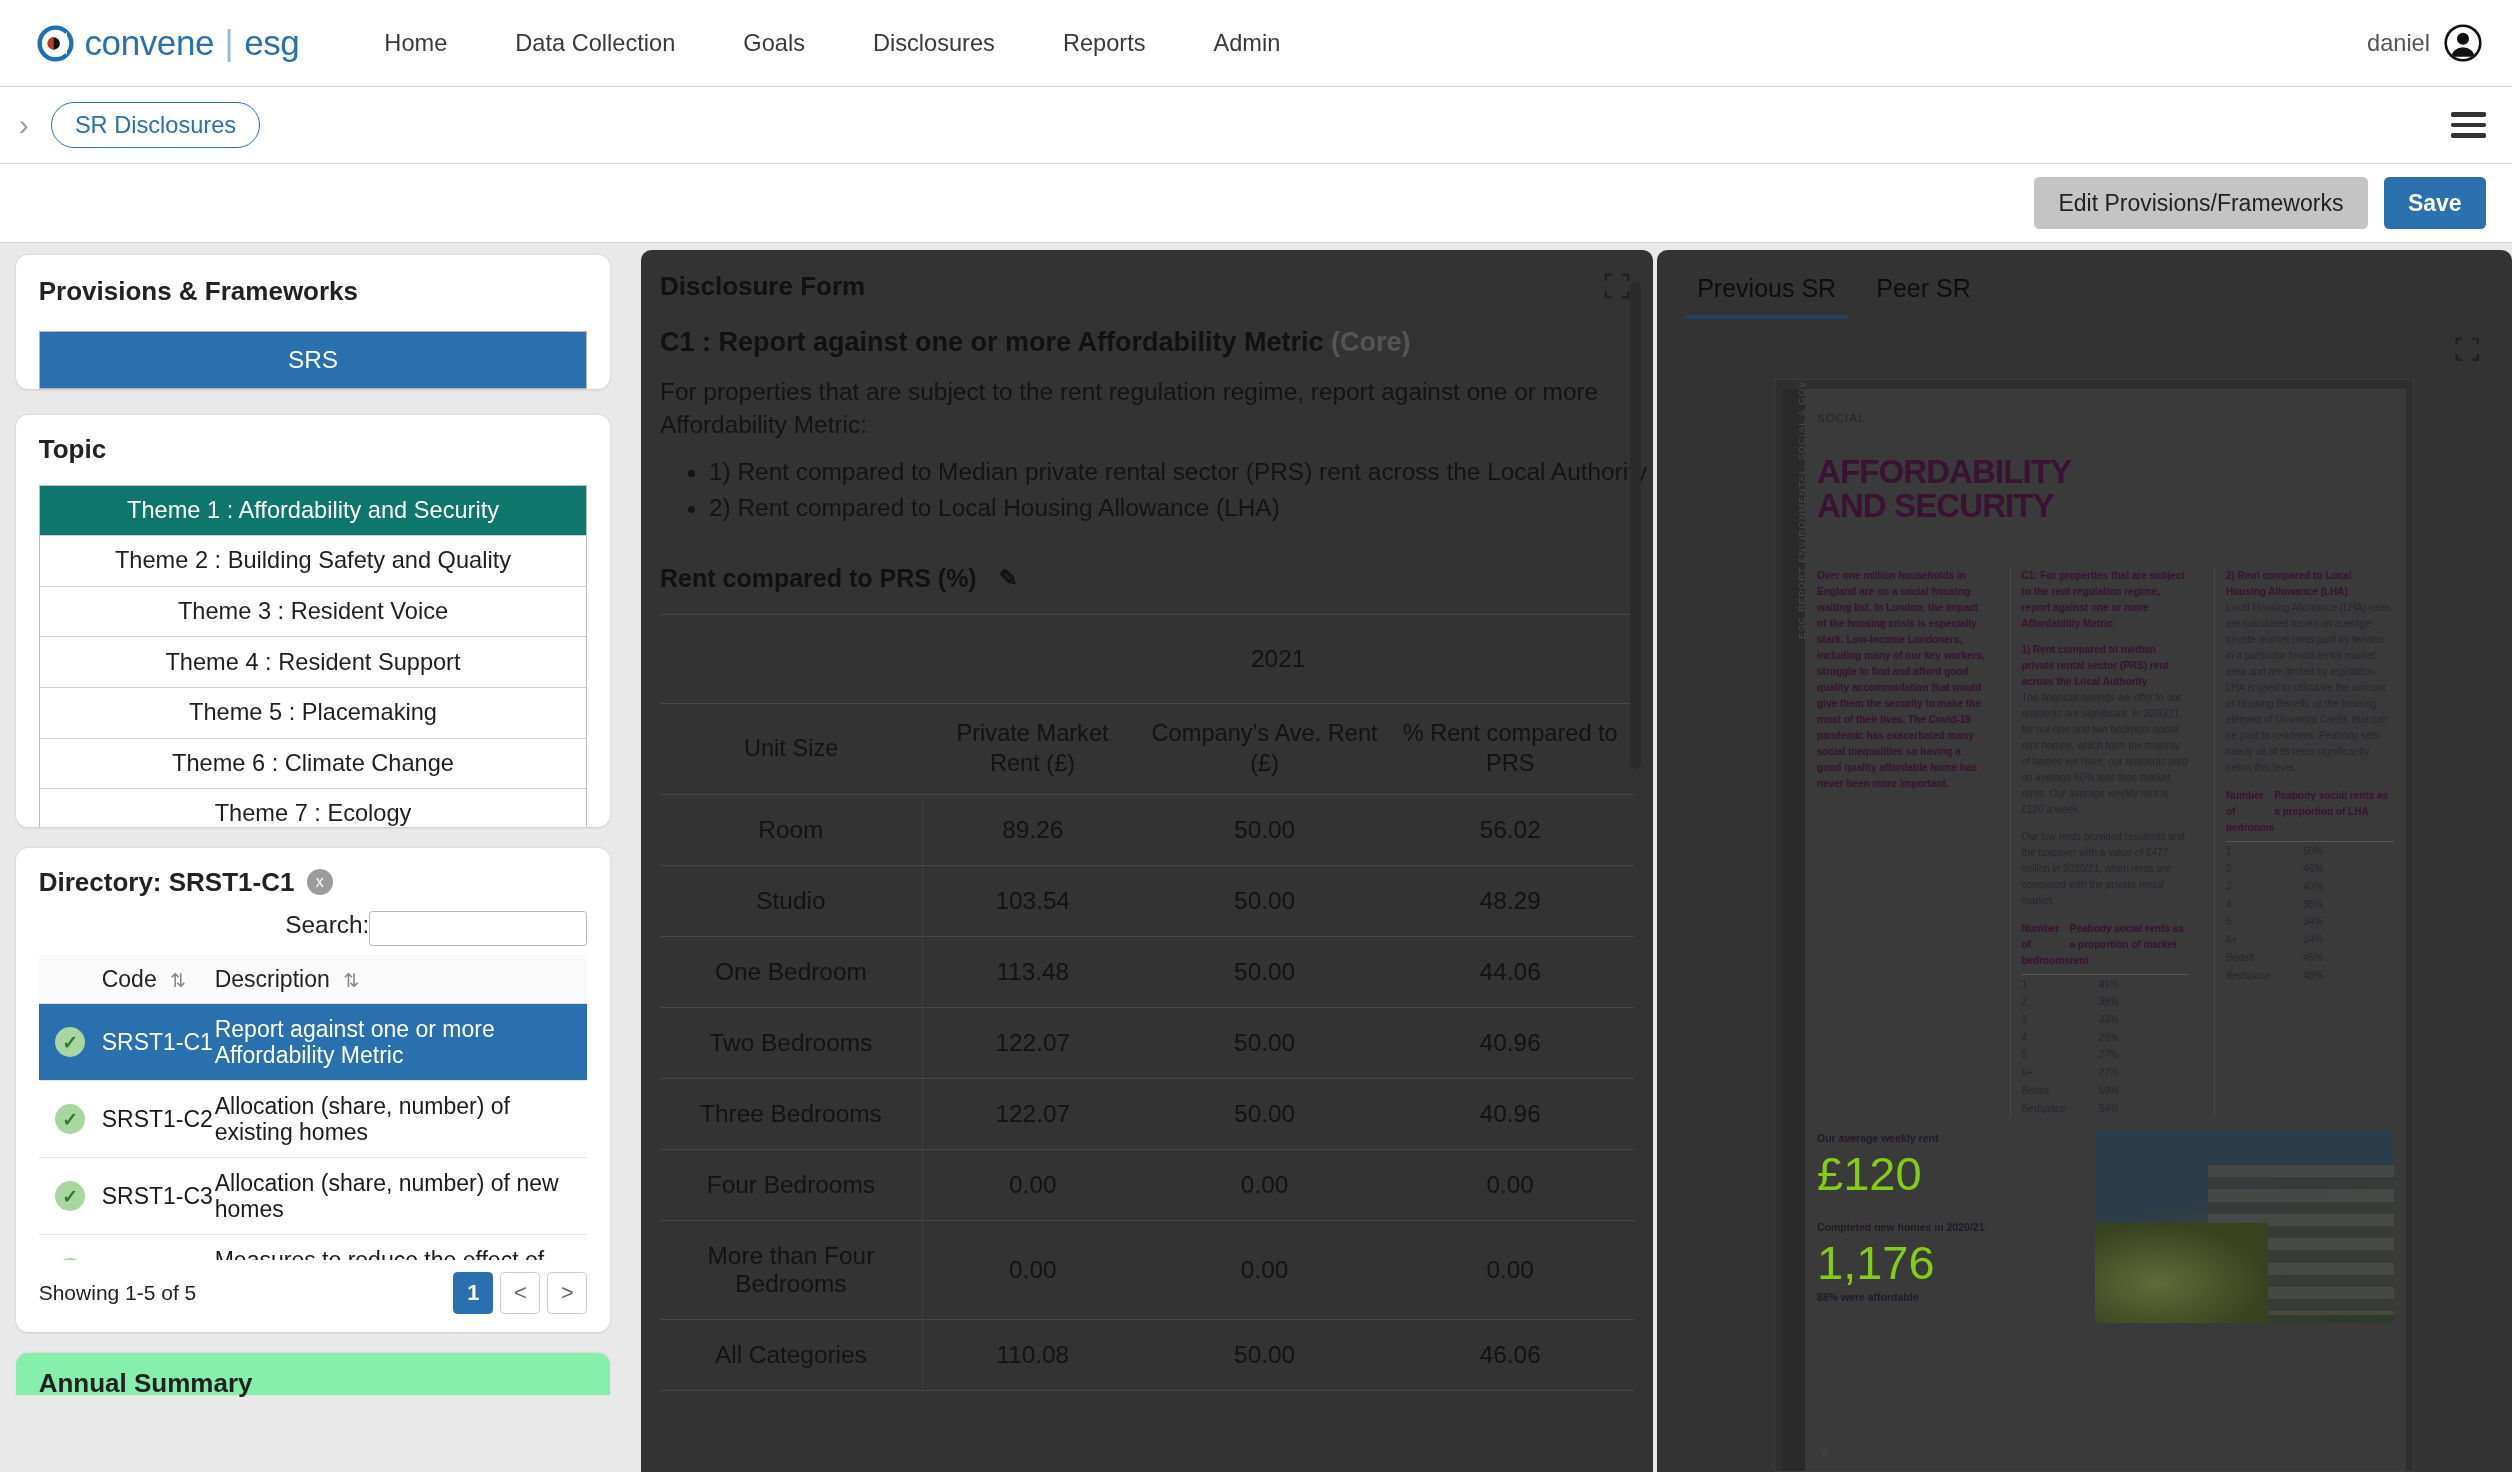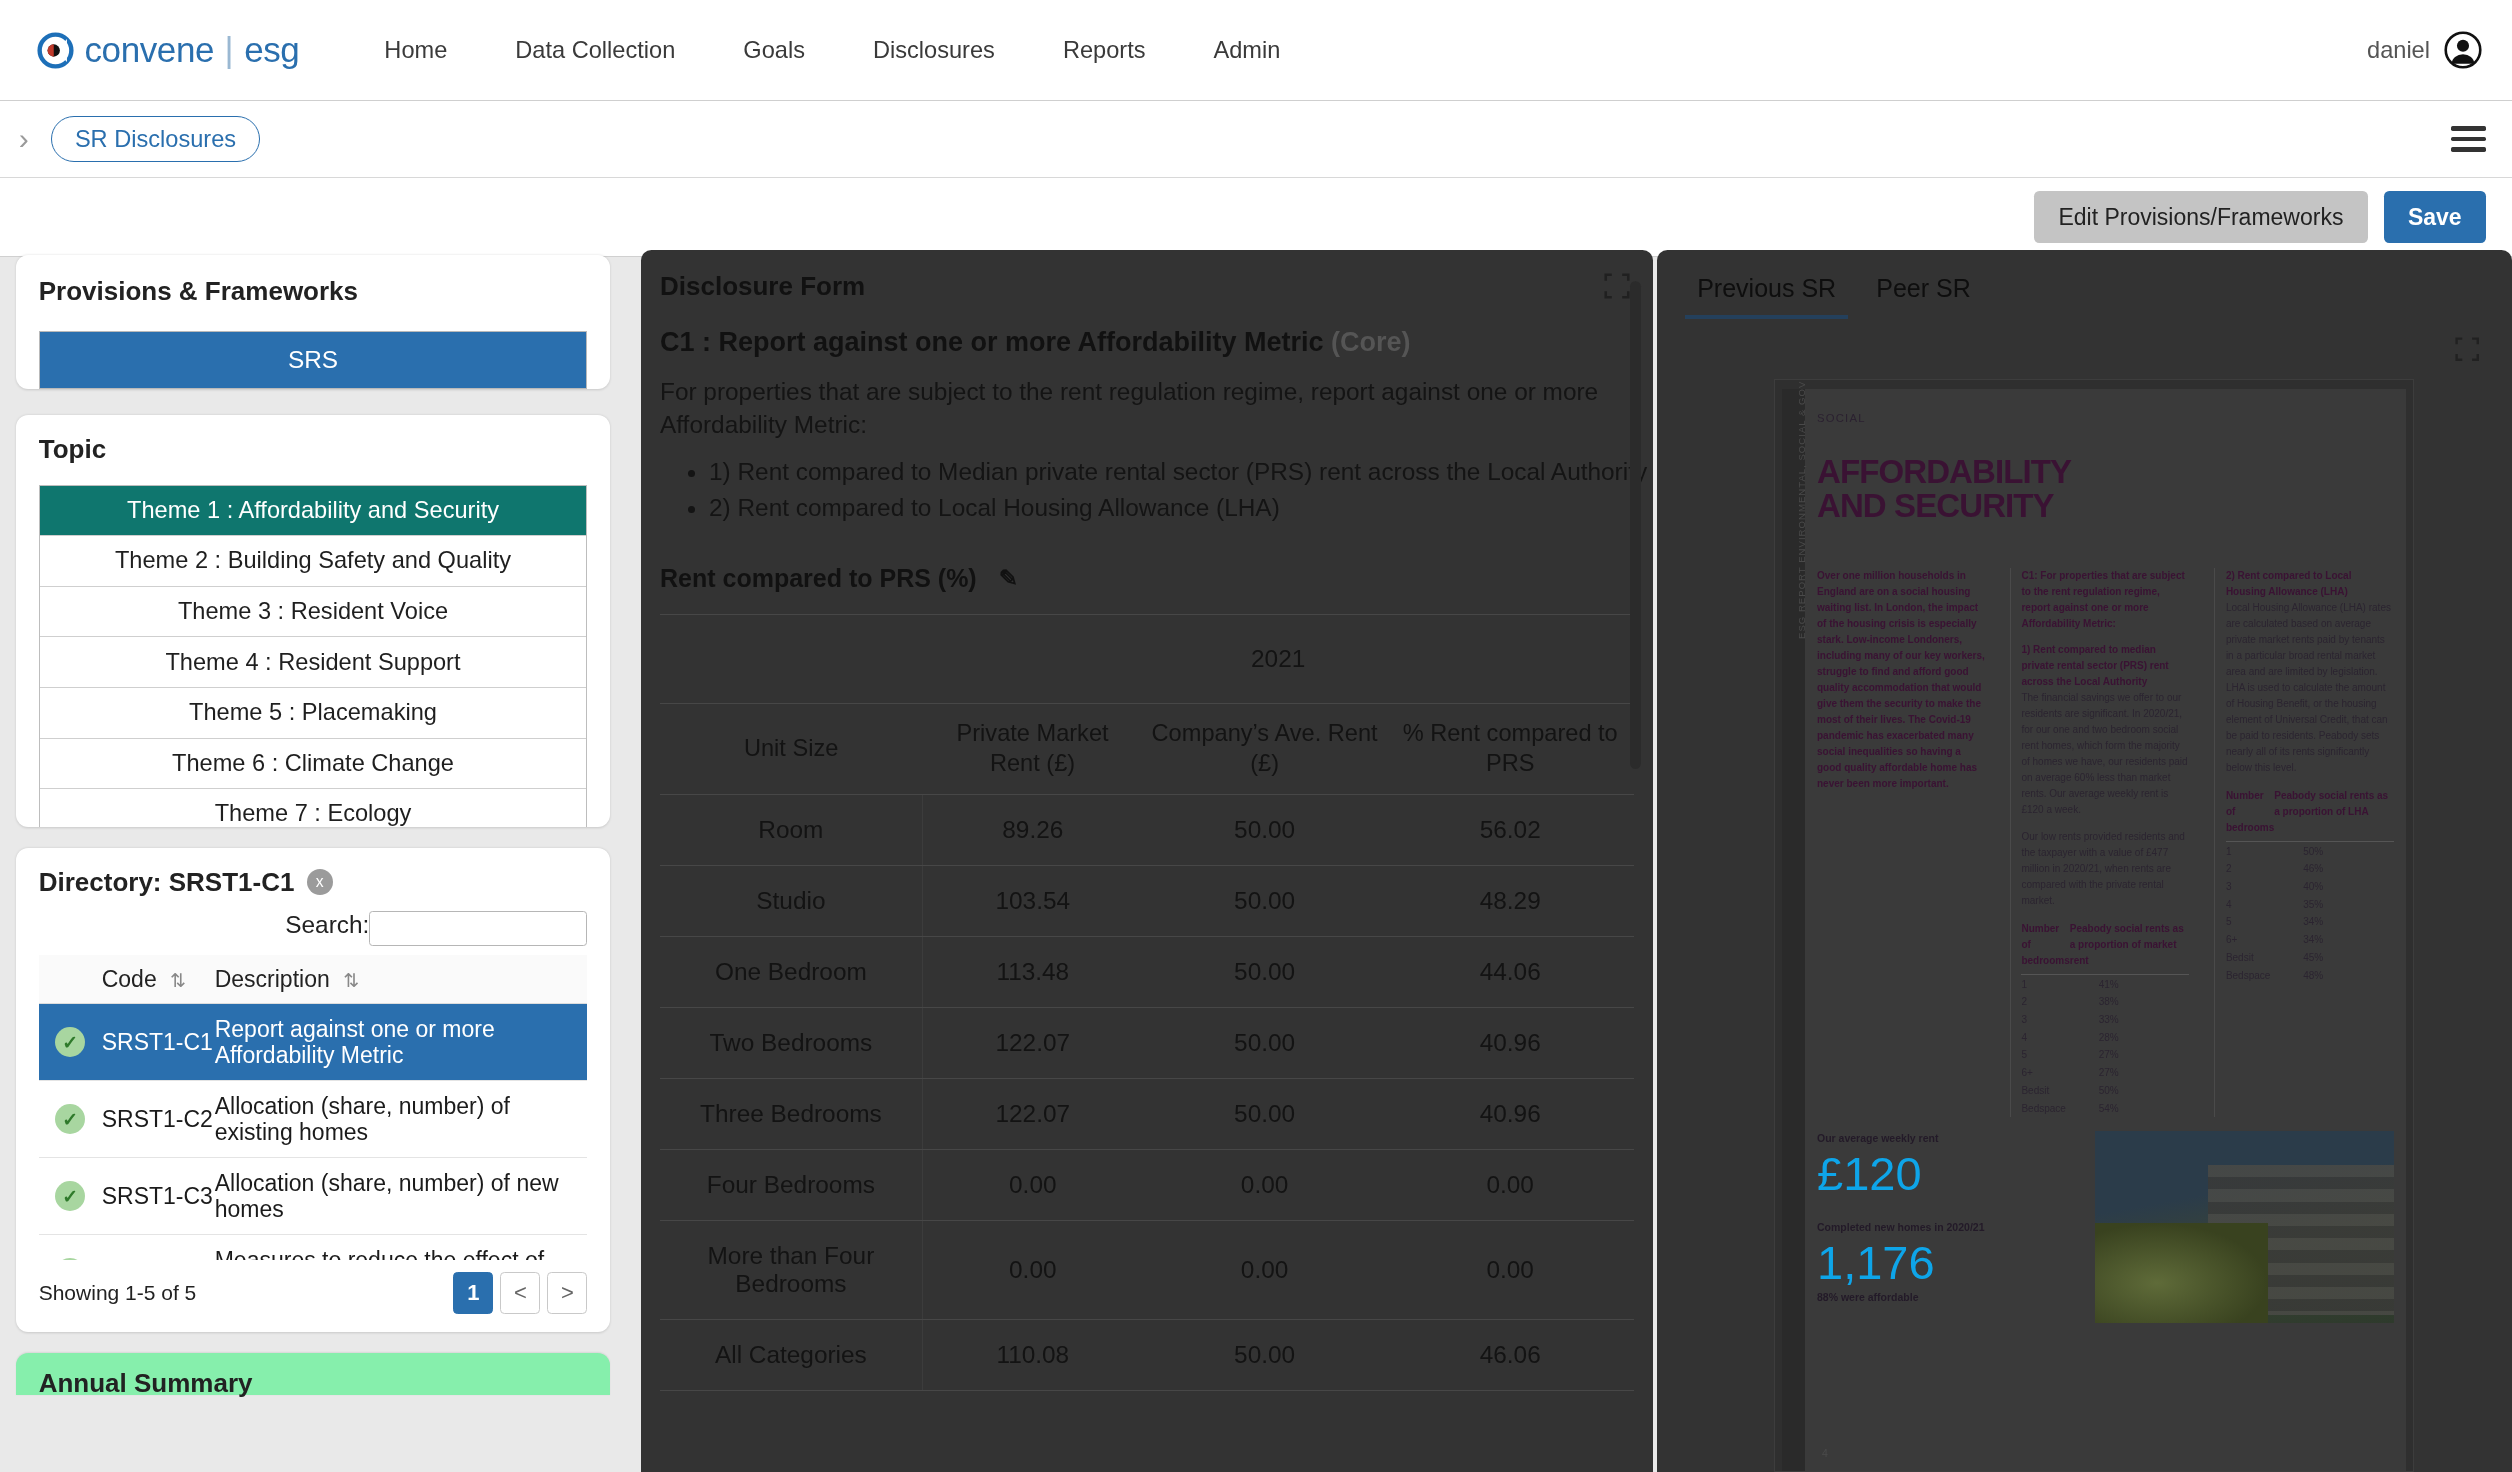--- a/index.html
+++ b/index.html
@@ -7,21 +7,21 @@
   body {
     width: 2512px; height: 1472px;
     font-family: "Liberation Sans", sans-serif;
     background: #e9e9e9;
     overflow: hidden;
     position: relative;
   }
 
   
   .topnav {
-    height: 101px; background:#fff; display:flex; align-items:center;
+    height: 87px; background:#fff; display:flex; align-items:center;
     border-bottom: 0.9px solid #cfcfcf; position:relative;
   }
   .brand { display:flex; align-items:center; margin-left:37px; }
   .brand-mark { width:37px; height:37px; position:relative; margin-right:10.5px; }
   .brand-text { font-size:35px; color:#2a6fae; letter-spacing:-0.4px; font-weight:400; }
   .brand-sep { color:#9ab8d2; margin:0 10.5px; font-weight:300; font-size:35px; }
   .nav-items { display:flex; margin-left:59px; gap:16px; }
   .nav-item {
     font-size:23.6px; color:#3a3a3a; padding: 8.7px 26px; cursor:pointer;
   }
@@ -157,21 +157,21 @@
   .pdf-col .hdr { font-weight:bold; color:#3a1233; }
   .pdf-col.divider { border-left:0.9px solid #4a4a4a; padding-left:10.5px; }
   .ptab { margin-top:12.2px; }
   .ptab .th { display:flex; font-weight:bold; color:#3a1233; border-bottom:0.9px solid #555; padding-bottom:5.2px; }
   .ptab .th span:first-child { width:46%; }
   .ptab .tr { display:flex; padding-top:1.7px; }
   .ptab .tr span:first-child { width:46%; }
   .pdf-stats { display:flex; margin-top:14px; }
   .stat-col { width:46%; }
   .stat-lab { font-size:10.5px; font-weight:bold; color:#231a28; line-height:1.35; }
-  .stat-big { font-size:47px; color:#0ea5e9; line-height:1; margin:5.2px 0 0 0; font-weight:300; }
+  .stat-big { font-size:47px; color:#84cc16; line-height:1; margin:5.2px 0 0 0; font-weight:300; }
   .stat-sub { font-size:10.5px; font-weight:bold; color:#231a28; margin-top:5.2px;}
   .photo { flex:1; margin-left:12.2px; background:linear-gradient(170deg,#2b3c4a 0%, #2b3c4a 34%, #3a4436 58%, #2e3a2c 100%); min-height:192px; position:relative; overflow:hidden;}
   .photo .bld { position:absolute; right:0; top:18%; width:62%; height:78%;
                 background:repeating-linear-gradient(180deg,#4a4a46 0px,#4a4a46 12.2px,#3a3a38 12.2px,#3a3a38 24.4px); opacity:.85;}
   .photo .grn { position:absolute; left:-4%; bottom:0; width:62%; height:52%; background:radial-gradient(ellipse at 40% 60%, #5f6b39 0%, #39421f 70%); }
   .pgno { position:absolute; left:40px; bottom:12.2px; font-size:10.5px; color:#4b4b4b; }
 </style>
 </head>
 <body>
 

